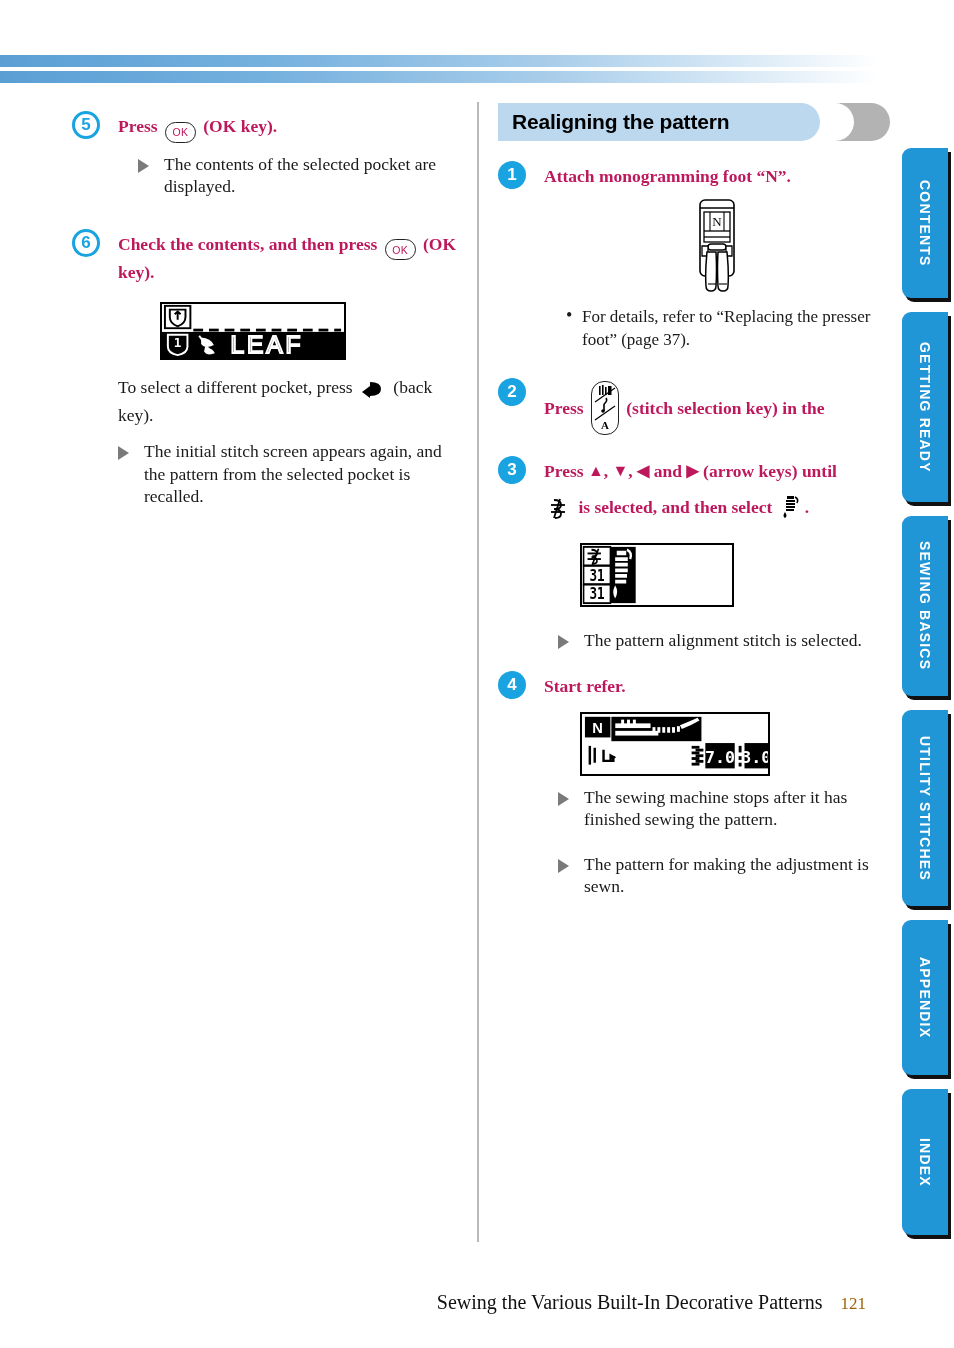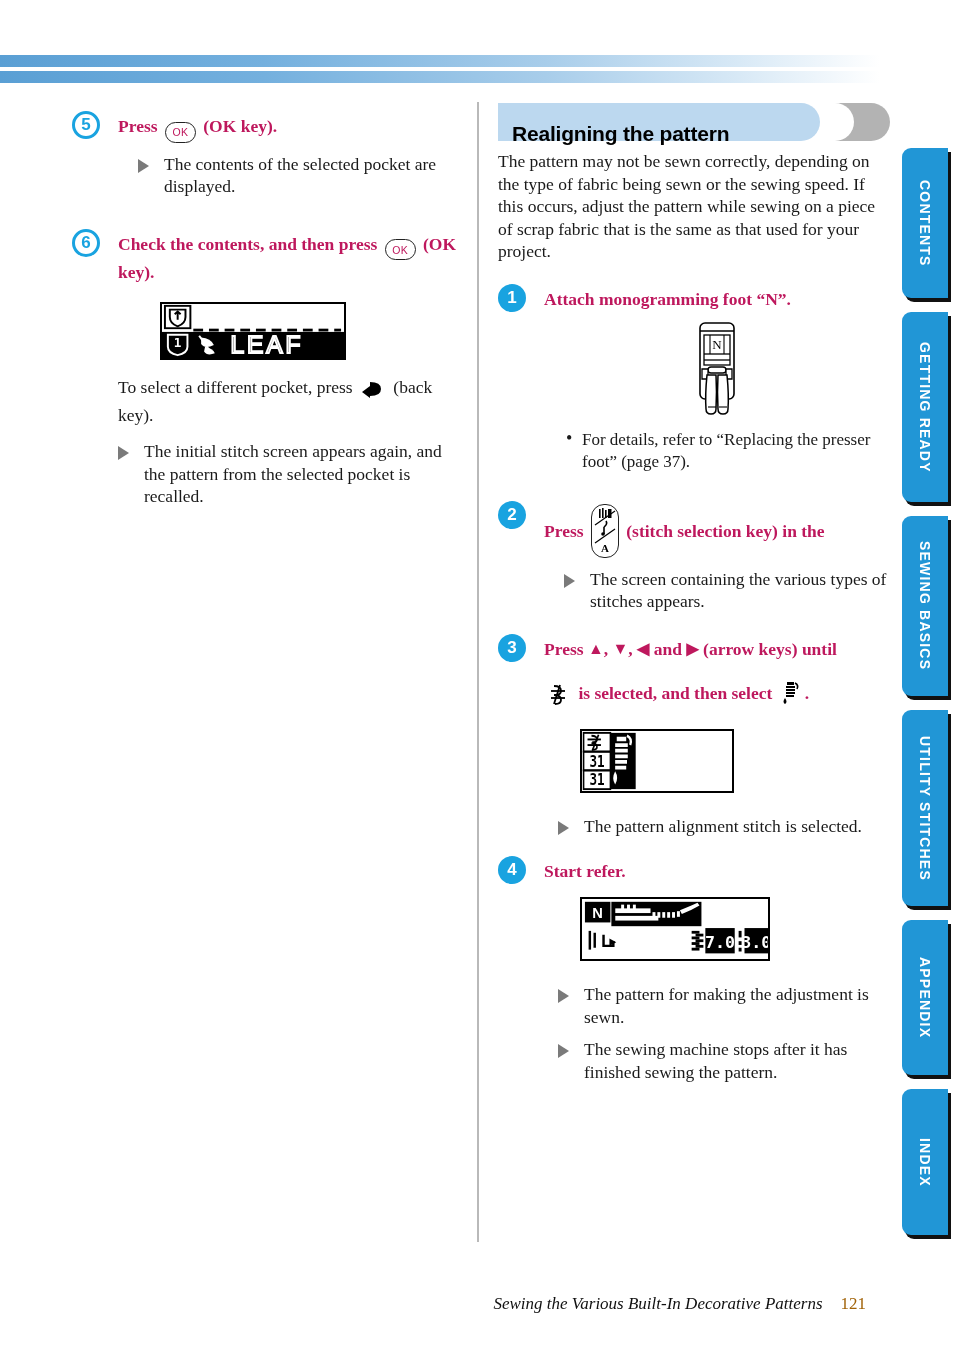--- a/index.html
+++ b/index.html
@@ -39,21 +39,21 @@
   }
   .sec-crescent::before {
     content: ""; position: absolute; left: -22px; top: 0; width: 44px; height: 38px;
     background: #ffffff; border-radius: 0 22px 22px 0;
   }
   .sec-bar {
     position: absolute; left: 0; top: 3px; width: 322px; height: 38px;
     background: #bcd8ef; border-radius: 0 19px 19px 0;
   }
   .sec-title {
-    position: absolute; left: 14px; top: 22px;
+    position: absolute; left: 14px; top: 10px;
     font-family: "Liberation Sans", sans-serif;
     font-weight: bold; font-size: 21px; color: #000; letter-spacing: -0.2px;
   }
 
   
   .para { font-size: 17.5px; line-height: 22.5px; color: #1a1a1a; margin: 0 0 14px 0; }
 
   
   .step { position: relative; padding-left: 46px; margin-top: 14px; }
   .step-num {
@@ -116,21 +116,21 @@
     display: flex; align-items: center; justify-content: center;
     box-shadow: 3px 4px 0 #111;
   }
   .tab span { writing-mode: vertical-rl; text-orientation: mixed; white-space: nowrap; }
 
   
   #footer {
     position: absolute; left: 0; right: 60px; bottom: 34px;
     text-align: right; padding-right: 28px;
   }
-  #footer .ftitle { font-style: italic; font-size: 17px; color: #111; }
+  #footer .ftitle { font-size: 20px; color: #111; }
   #footer .fpage { font-size: 17px; color: #a16207; margin-left: 14px; }
 </style>
 </head>
 <body>
 
 <div id="topbars">
   <div class="gbar b1"></div>
   <div class="gbar b2"></div>
 </div>
 
@@ -205,21 +205,20 @@
   </div>
 
   <div id="colR">
 
     <div class="sec-head">
       <div class="sec-crescent"></div>
       <div class="sec-bar"></div>
       <div class="sec-title">Realigning the pattern</div>
     </div>
 
-    <p class="para">The pattern may not be sewn correctly, depending on the type of fabric being sewn or the sewing speed. If this occurs, adjust the pattern while sewing on a piece of scrap fabric that is the same as that used for your project.</p>
 
     <div class="step" style="margin-top:24px;">
       <div class="step-num filled">1</div>
       <div class="step-title">Attach monogramming foot “N”.</div>
 
       <div style="text-align:center; margin:10px 0 6px 0;">
         <svg width="58" height="96" viewBox="0 0 58 96">
           <rect x="12" y="2" width="34" height="76" rx="5" fill="#fff" stroke="#000" stroke-width="1.6"></rect>
           <line x1="12" y1="10" x2="46" y2="10" stroke="#000" stroke-width="1.3"></line>
           <rect x="16" y="14" width="26" height="30" fill="#fff" stroke="#000" stroke-width="1.3"></rect>
@@ -255,34 +254,33 @@
               <rect x="13" y="5" width="1.6" height="8"></rect>
               <rect x="16" y="4" width="3.5" height="9"></rect>
             </g>
             <path d="M12 22 q4 -3 2 -6 M12 22 v7" stroke="#000" stroke-width="1.6" fill="none"></path>
             <circle cx="11" cy="29" r="1.8" fill="#000"></circle>
             <text x="13" y="47" font-family="Liberation Serif, serif" font-size="11" text-anchor="middle" fill="#000">A</text>
           </svg>
         </span>
         <span>(stitch selection key) in the</span>
       </div>
-      <div class="res">The screen containing the various types of stitches appears.</div>
     </div>
 
     <div class="step" style="margin-top:24px;">
       <div class="step-num filled">3</div>
       <div class="step-title">
         <span>Press</span>
         <span class="arrowglyph">▲</span>,
         <span class="arrowglyph">▼</span>,
         <span class="arrowglyph">◀</span>
         <span>and</span>
         <span class="arrowglyph">▶</span>
         <span>(arrow keys) until</span>
-        <div style="margin-top:20px;">
+        <div style="margin-top:12px;">
           <span class="inline-icon">
             <svg width="22" height="22" viewBox="0 0 22 22">
               <path d="M6 3 q7 0 7 5 q0 4 -6 4" fill="none" stroke="#000" stroke-width="1.8"></path>
               <path d="M6 12 q7 0 7 5 q0 4 -6 4" fill="none" stroke="#000" stroke-width="1.8"></path>
               <line x1="3" y1="8" x2="17" y2="8" stroke="#000" stroke-width="1.8"></line>
               <line x1="3" y1="15" x2="17" y2="15" stroke="#000" stroke-width="1.8"></line>
               <line x1="12" y1="2" x2="6" y2="21" stroke="#000" stroke-width="1.8"></line>
             </svg>
           </span>
           <span>is selected, and then select</span>
@@ -375,22 +373,22 @@
             <rect x="160" y="34" width="3" height="7"></rect>
             <rect x="160" y="45" width="3" height="4"></rect>
             <rect x="160" y="52" width="3" height="4"></rect>
           </g>
 
           <rect x="166" y="31" width="24" height="27" fill="#000"></rect>
           <text x="178" y="52" font-family="DejaVu Sans Mono, monospace" font-size="17" font-weight="bold" text-anchor="middle" fill="#fff">3.0</text>
         </svg>
       </div>
 
+      <div class="res" style="margin-left:14px;">The sewing machine stops after it has finished sewing the pattern.</div>
       <div class="res" style="margin-left:14px; margin-top:22px;">The pattern for making the adjustment is sewn.</div>
-      <div class="res" style="margin-left:14px;">The sewing machine stops after it has finished sewing the pattern.</div>
     </div>
   </div>
 </div>
 
 <div id="tabs">
   <div class="tab" style="height:150px;">
     <span>CONTENTS</span>
   </div>
   <div class="tab" style="height:190px; margin-top:14px;">
     <span>GETTING READY</span>

